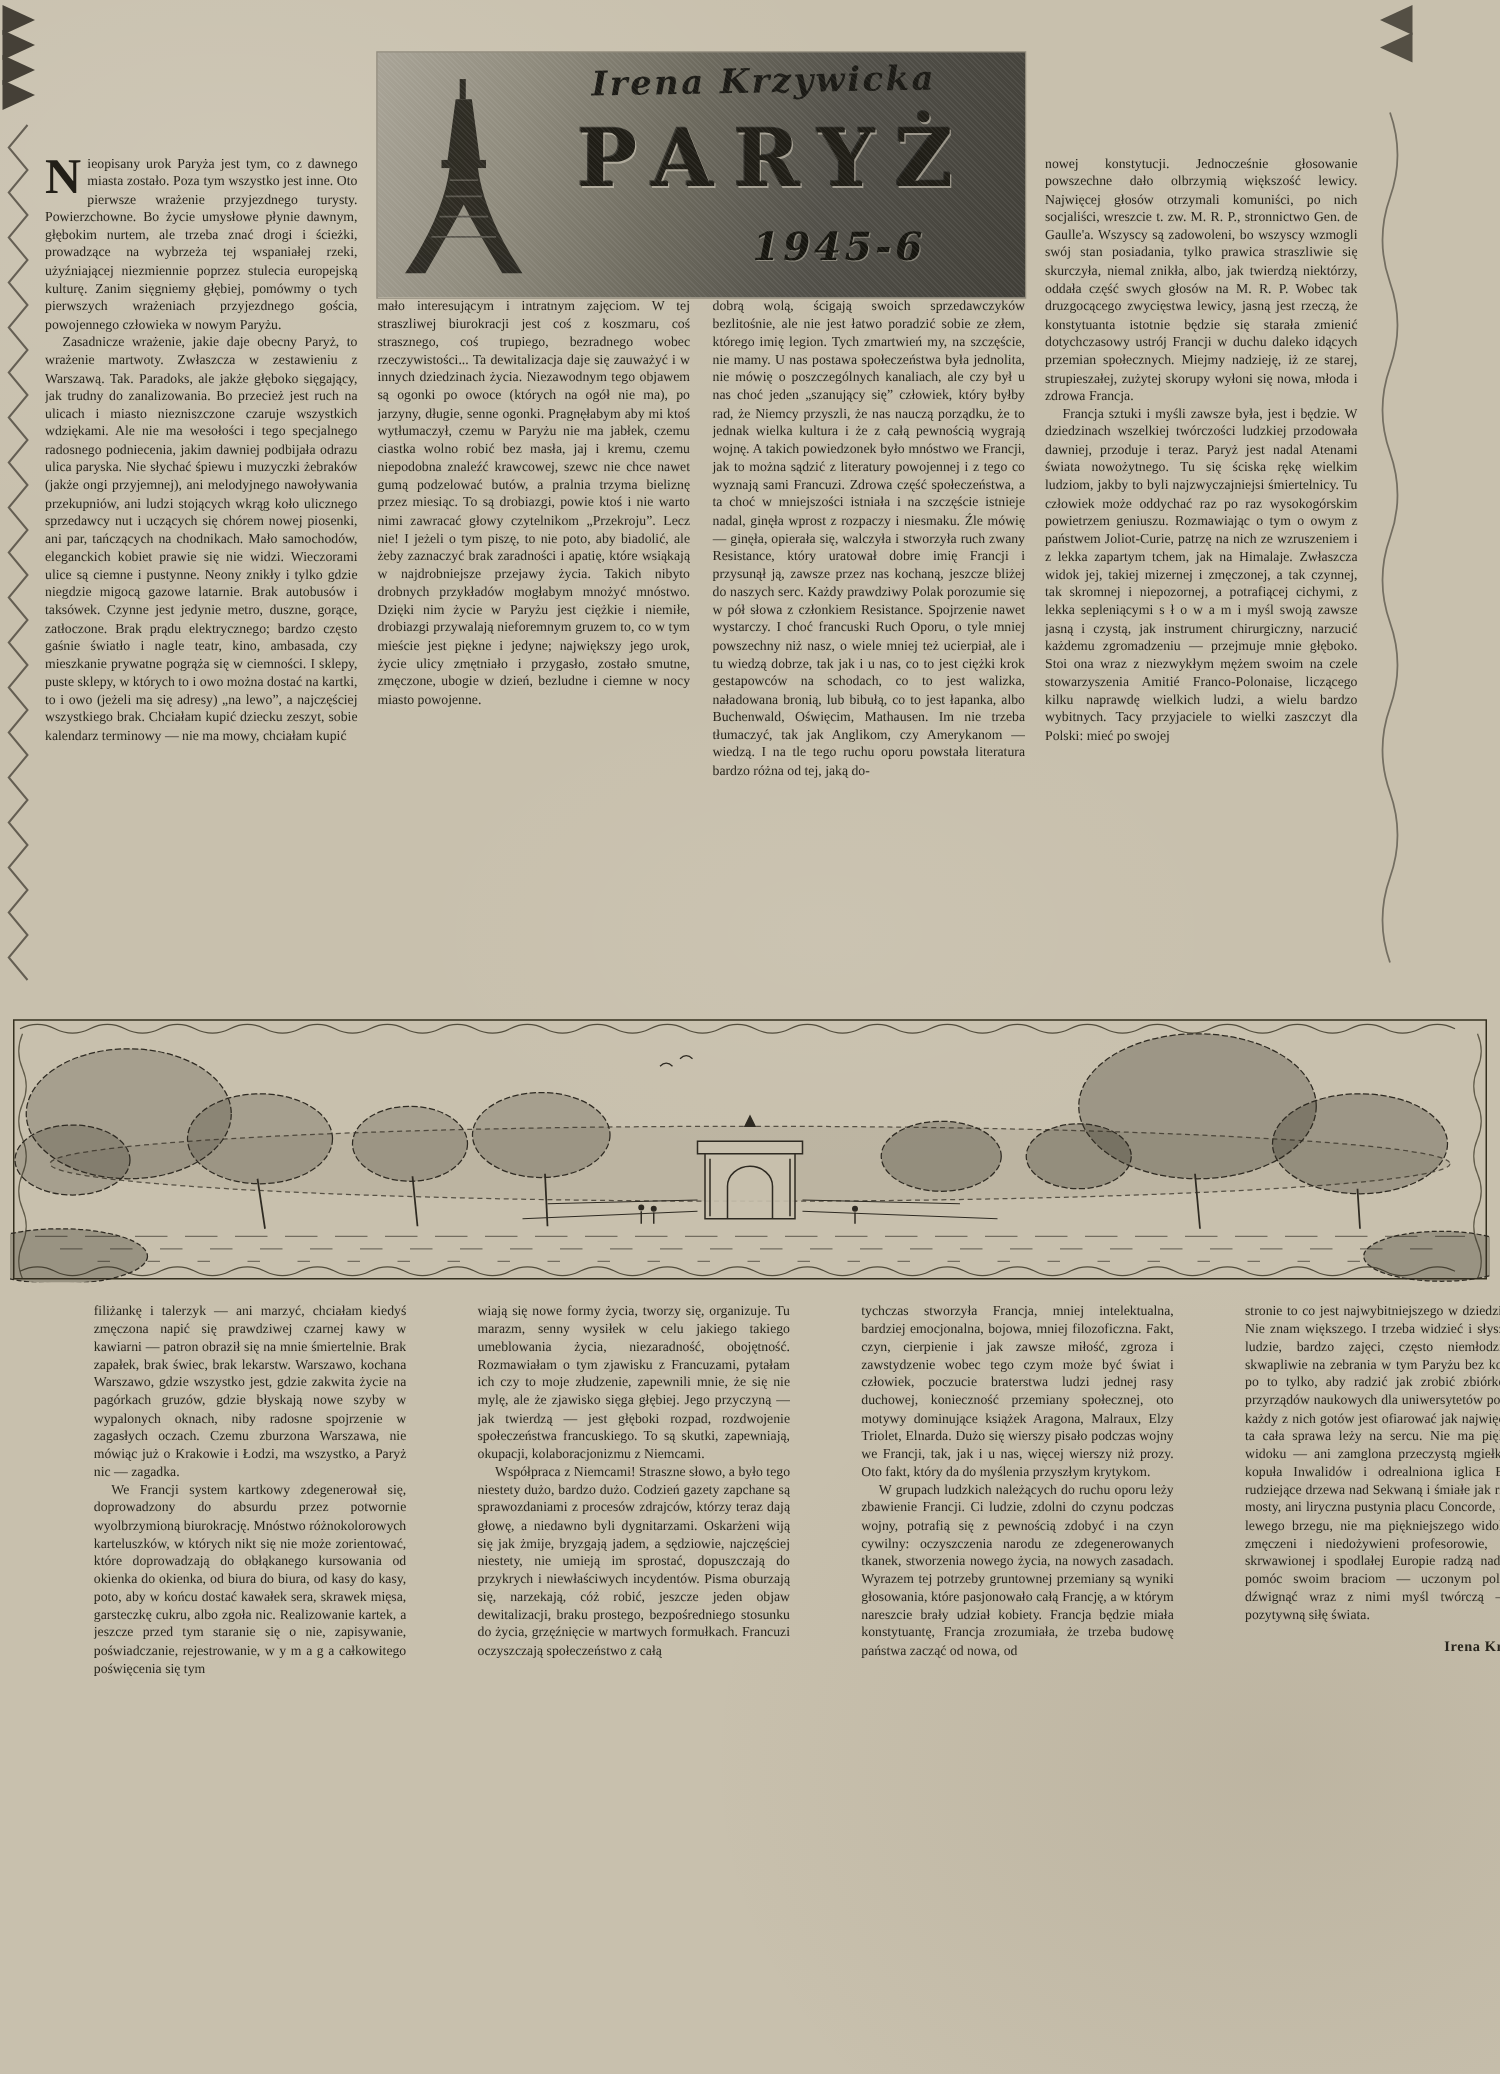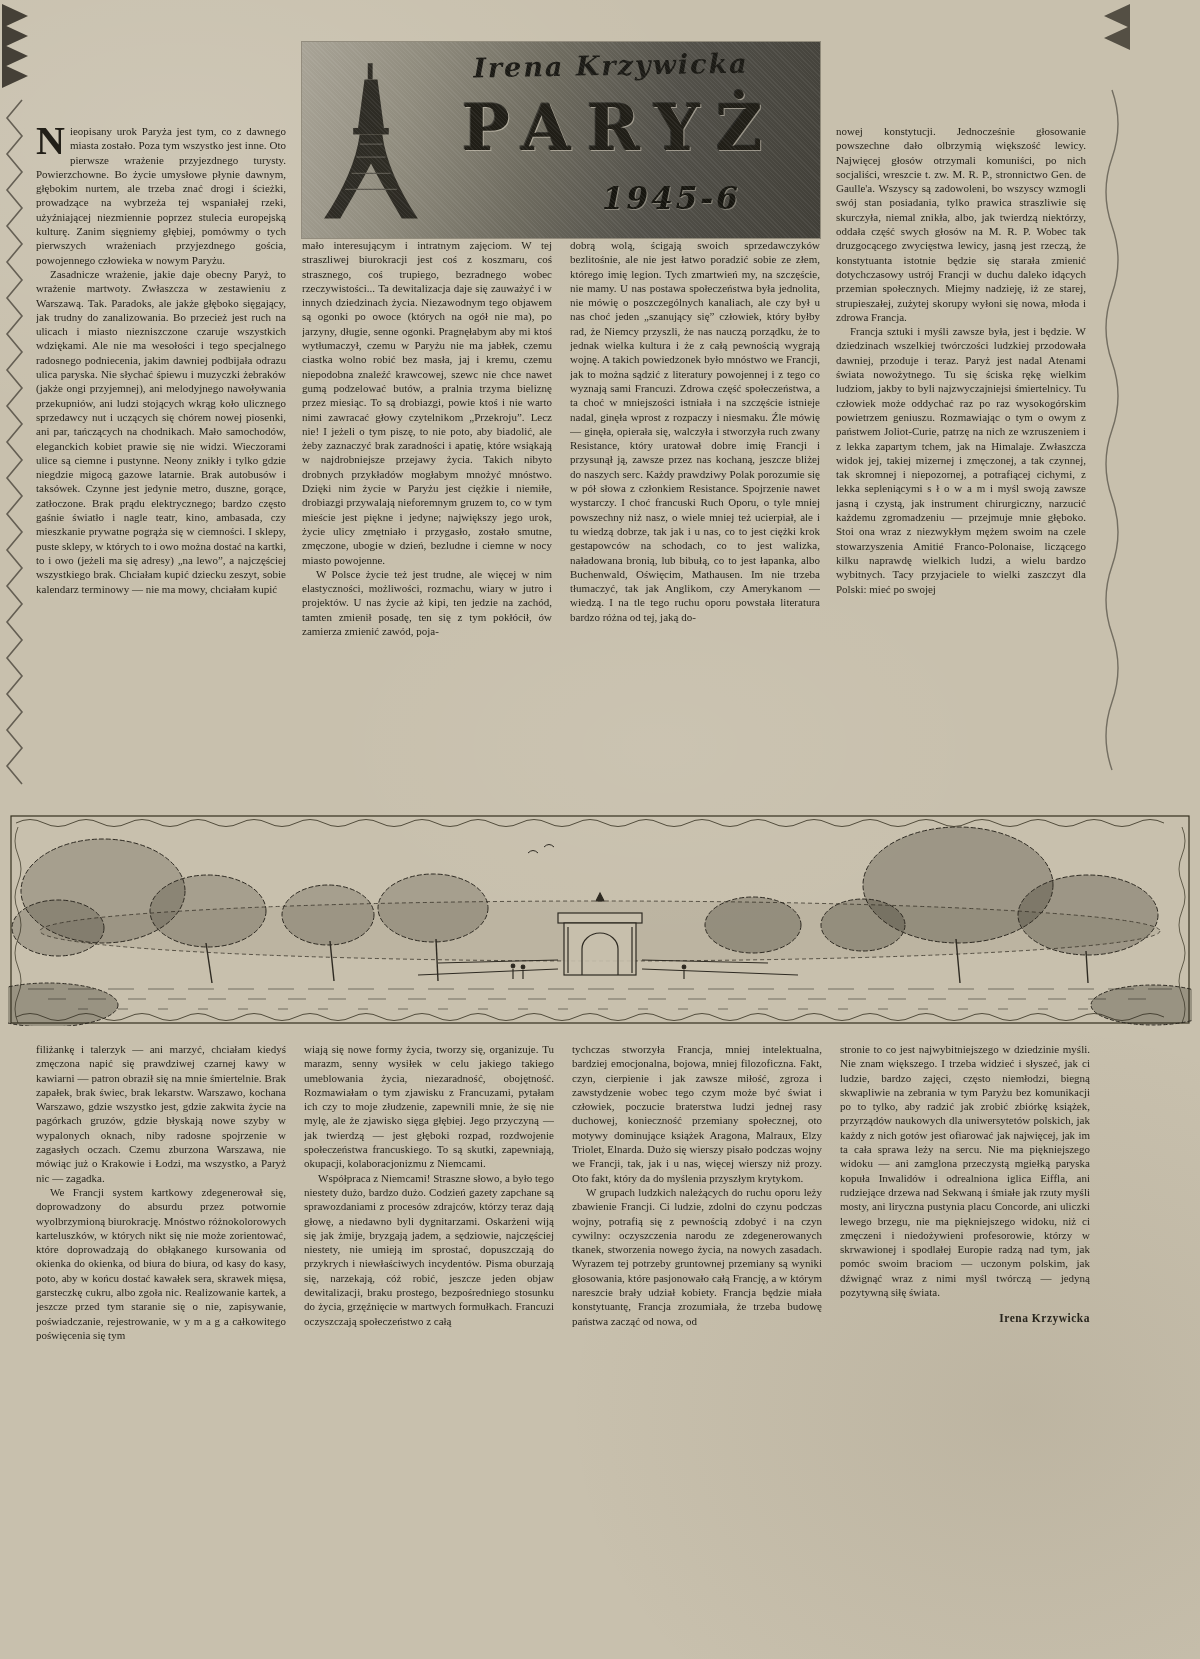--- a/index.html
+++ b/index.html
@@ -76,21 +76,21 @@
     margin:10px 8px 0 8px;height:213px;position:relative;overflow:hidden;
   }
   .illustration-frame svg{display:block;width:100%;height:100%;}
 
   
   .bottom-section{
     box-sizing:border-box;
     padding:16px 0 0 36px;height:546px;
     display:flex;gap:18px;overflow:hidden;
   }
-  .bottom-section .text-col{height:530px;}
+  .bottom-section .text-col{height:530px;margin-left:39px;}
   .signature{
     text-align:right;font-weight:bold;font-size:11.5px;margin-top:12px;
     letter-spacing:0.5px;
   }
 </style>
 </head>
 <body>
 
 <div class="page">
 
@@ -136,21 +136,20 @@
           </g>
         </svg>
         <div class="script-name">Irena Krzywicka</div>
         <div class="paryz">PARYŻ</div>
         <div class="years">1945-6</div>
       </div>
 
       <div class="mid-cols">
         <div class="text-col">
             <p class="para">mało interesującym i intratnym zajęciom. W tej straszliwej biurokracji jest coś z koszmaru, coś strasznego, coś trupiego, bezradnego wobec rzeczywistości... Ta dewitalizacja daje się zauważyć i w innych dziedzinach życia. Niezawodnym tego objawem są ogonki po owoce (których na ogół nie ma), po jarzyny, długie, senne ogonki. Pragnęłabym aby mi ktoś wytłumaczył, czemu w Paryżu nie ma jabłek, czemu ciastka wolno robić bez masła, jaj i kremu, czemu niepodobna znaleźć krawcowej, szewc nie chce nawet gumą podzelować butów, a pralnia trzyma bieliznę przez miesiąc. To są drobiazgi, powie ktoś i nie warto nimi zawracać głowy czytelnikom „Przekroju”. Lecz nie! I jeżeli o tym piszę, to nie poto, aby biadolić, ale żeby zaznaczyć brak zaradności i apatię, które wsiąkają w najdrobniejsze przejawy życia. Takich nibyto drobnych przykładów mogłabym mnożyć mnóstwo. Dzięki nim życie w Paryżu jest ciężkie i niemiłe, drobiazgi przywalają nieforemnym gruzem to, co w tym mieście jest piękne i jedyne; największy jego urok, życie ulicy zmętniało i przygasło, zostało smutne, zmęczone, ubogie w dzień, bezludne i ciemne w nocy miasto powojenne.</p>
-            <p class="para">W Polsce życie też jest trudne, ale więcej w nim elastyczności, możliwości, rozmachu, wiary w jutro i projektów. U nas życie aż kipi, ten jedzie na zachód, tamten zmienił posadę, ten się z tym pokłócił, ów zamierza zmienić zawód, poja-</p>
           </div>
         <div class="text-col">
             <p class="para">dobrą wolą, ścigają swoich sprzedawczyków bezlitośnie, ale nie jest łatwo poradzić sobie ze złem, którego imię legion. Tych zmartwień my, na szczęście, nie mamy. U nas postawa społeczeństwa była jednolita, nie mówię o poszczególnych kanaliach, ale czy był u nas choć jeden „szanujący się” człowiek, który byłby rad, że Niemcy przyszli, że nas nauczą porządku, że to jednak wielka kultura i że z całą pewnością wygrają wojnę. A takich powiedzonek było mnóstwo we Francji, jak to można sądzić z literatury powojennej i z tego co wyznają sami Francuzi. Zdrowa część społeczeństwa, a ta choć w mniejszości istniała i na szczęście istnieje nadal, ginęła wprost z rozpaczy i niesmaku. Źle mówię — ginęła, opierała się, walczyła i stworzyła ruch zwany Resistance, który uratował dobre imię Francji i przysunął ją, zawsze przez nas kochaną, jeszcze bliżej do naszych serc. Każdy prawdziwy Polak porozumie się w pół słowa z członkiem Resistance. Spojrzenie nawet wystarczy. I choć francuski Ruch Oporu, o tyle mniej powszechny niż nasz, o wiele mniej też ucierpiał, ale i tu wiedzą dobrze, tak jak i u nas, co to jest ciężki krok gestapowców na schodach, co to jest walizka, naładowana bronią, lub bibułą, co to jest łapanka, albo Buchenwald, Oświęcim, Mathausen. Im nie trzeba tłumaczyć, tak jak Anglikom, czy Amerykanom — wiedzą. I na tle tego ruchu oporu powstała literatura bardzo różna od tej, jaką do-</p>
           </div>
       </div>
     </div>
 
     <div class="text-col side-col">
         <p class="para">nowej konstytucji. Jednocześnie głosowanie powszechne dało olbrzymią większość lewicy. Najwięcej głosów otrzymali komuniści, po nich socjaliści, wreszcie t. zw. M. R. P., stronnictwo Gen. de Gaulle'a. Wszyscy są zadowoleni, bo wszyscy wzmogli swój stan posiadania, tylko prawica straszliwie się skurczyła, niemal znikła, albo, jak twierdzą niektórzy, oddała część swych głosów na M. R. P. Wobec tak druzgocącego zwycięstwa lewicy, jasną jest rzeczą, że konstytuanta istotnie będzie się starała zmienić dotychczasowy ustrój Francji w duchu daleko idących przemian społecznych. Miejmy nadzieję, iż ze starej, strupieszałej, zużytej skorupy wyłoni się nowa, młoda i zdrowa Francja.</p>
         <p class="para">Francja sztuki i myśli zawsze była, jest i będzie. W dziedzinach wszelkiej twórczości ludzkiej przodowała dawniej, przoduje i teraz. Paryż jest nadal Atenami świata nowożytnego. Tu się ściska rękę wielkim ludziom, jakby to byli najzwyczajniejsi śmiertelnicy. Tu człowiek może oddychać raz po raz wysokogórskim powietrzem geniuszu. Rozmawiając o tym o owym z państwem Joliot-Curie, patrzę na nich ze wzruszeniem i z lekka zapartym tchem, jak na Himalaje. Zwłaszcza widok jej, takiej mizernej i zmęczonej, a tak czynnej, tak skromnej i niepozornej, a potrafiącej cichymi, z lekka sepleniącymi s ł o w a m i myśl swoją zawsze jasną i czystą, jak instrument chirurgiczny, narzucić każdemu zgromadzeniu — przejmuje mnie głęboko. Stoi ona wraz z niezwykłym mężem swoim na czele stowarzyszenia Amitié Franco-Polonaise, liczącego kilku naprawdę wielkich ludzi, a wielu bardzo wybitnych. Tacy przyjaciele to wielki zaszczyt dla Polski: mieć po swojej</p>

